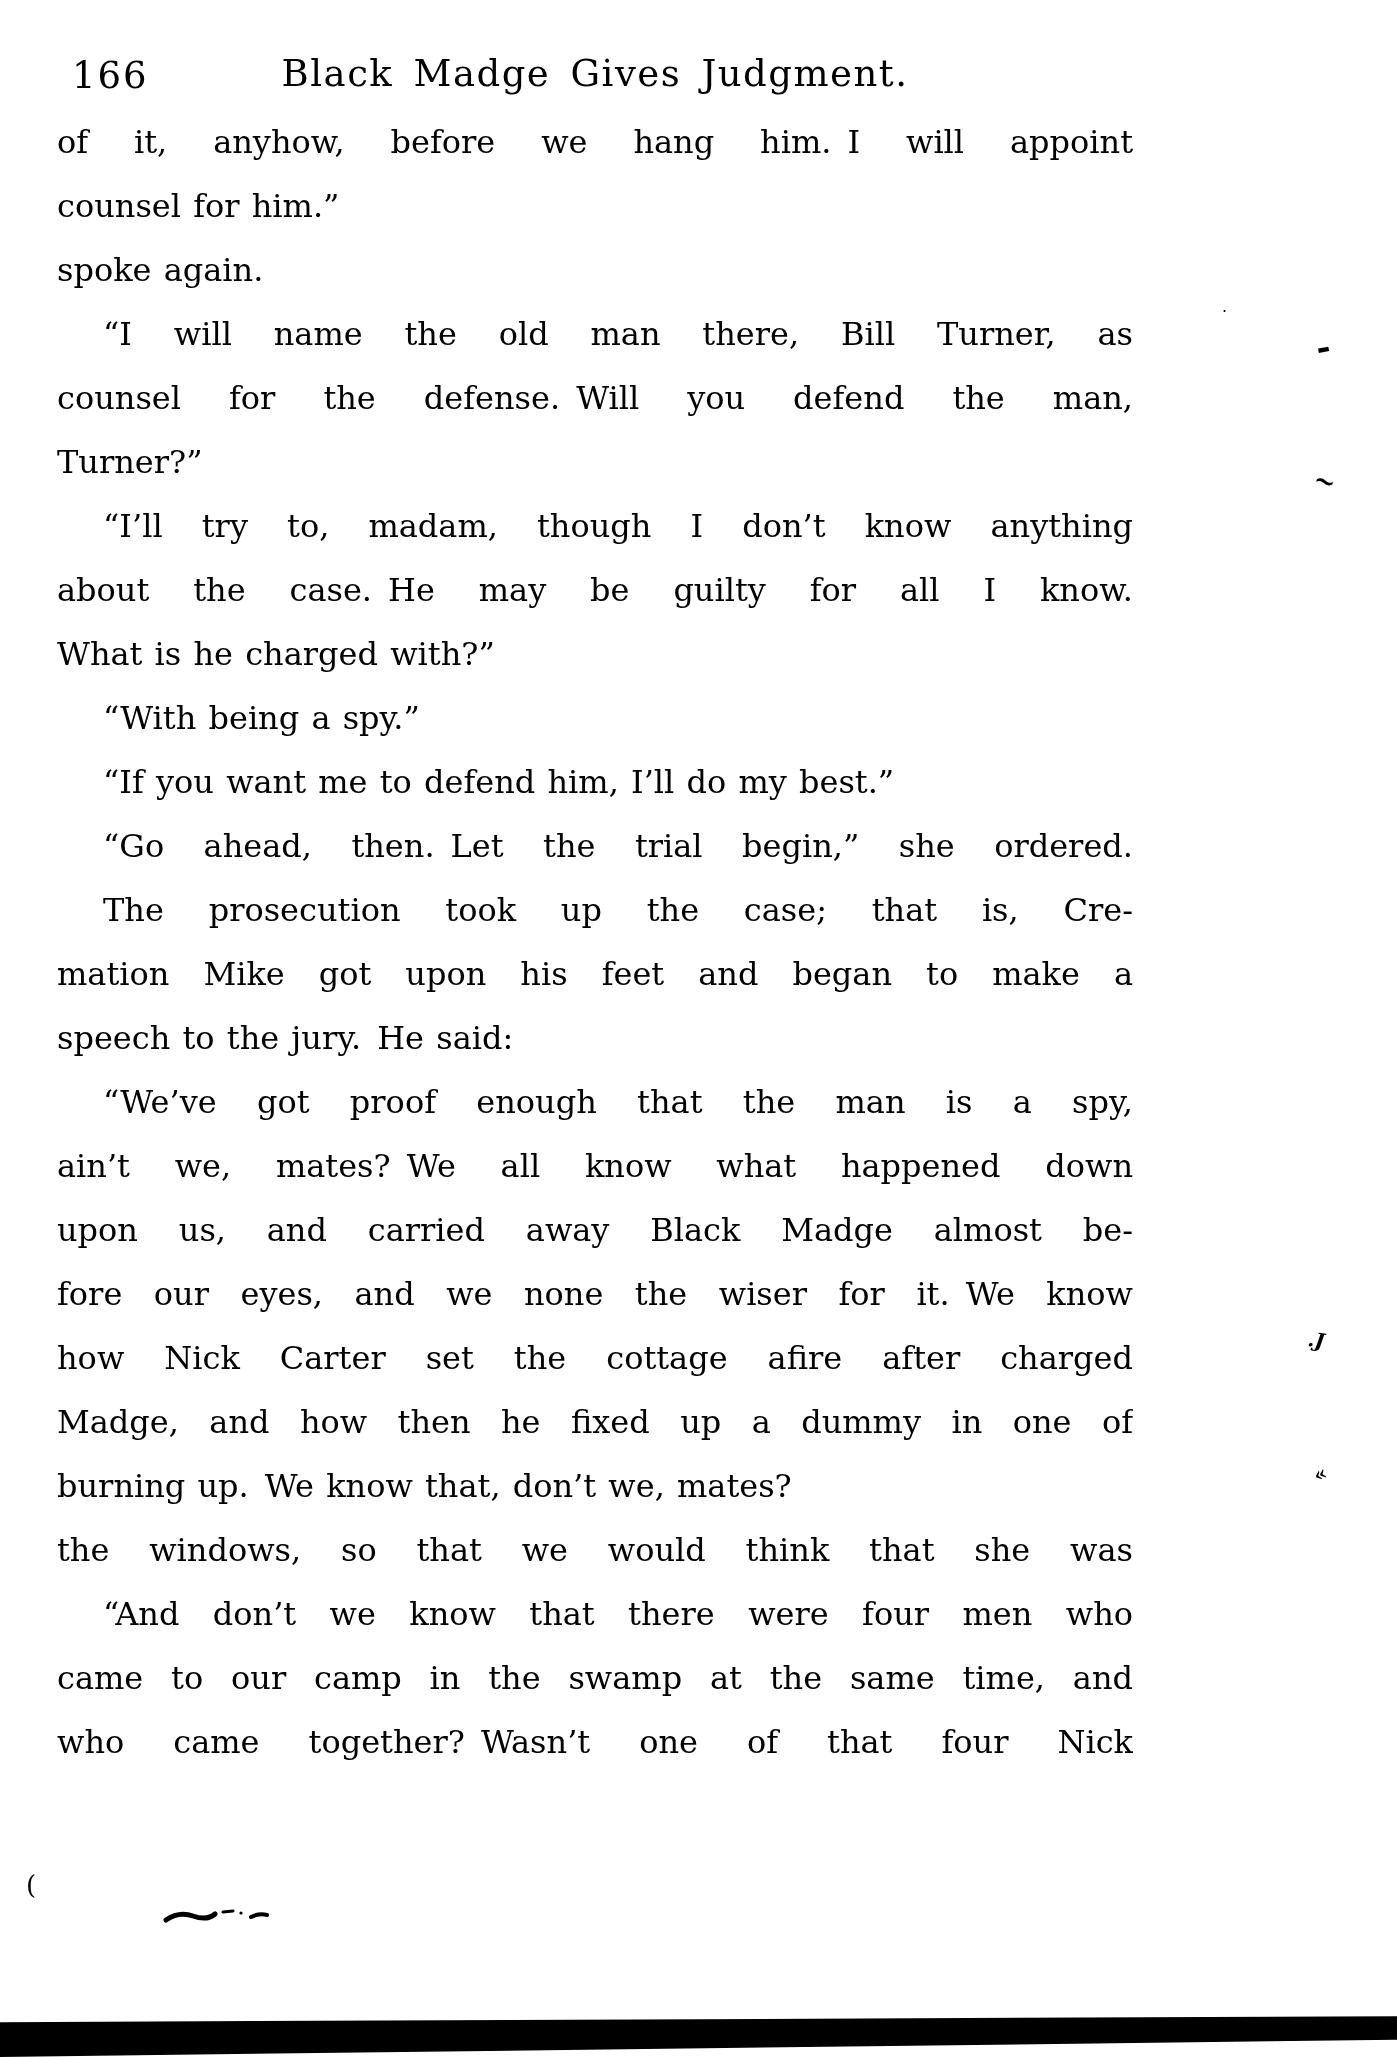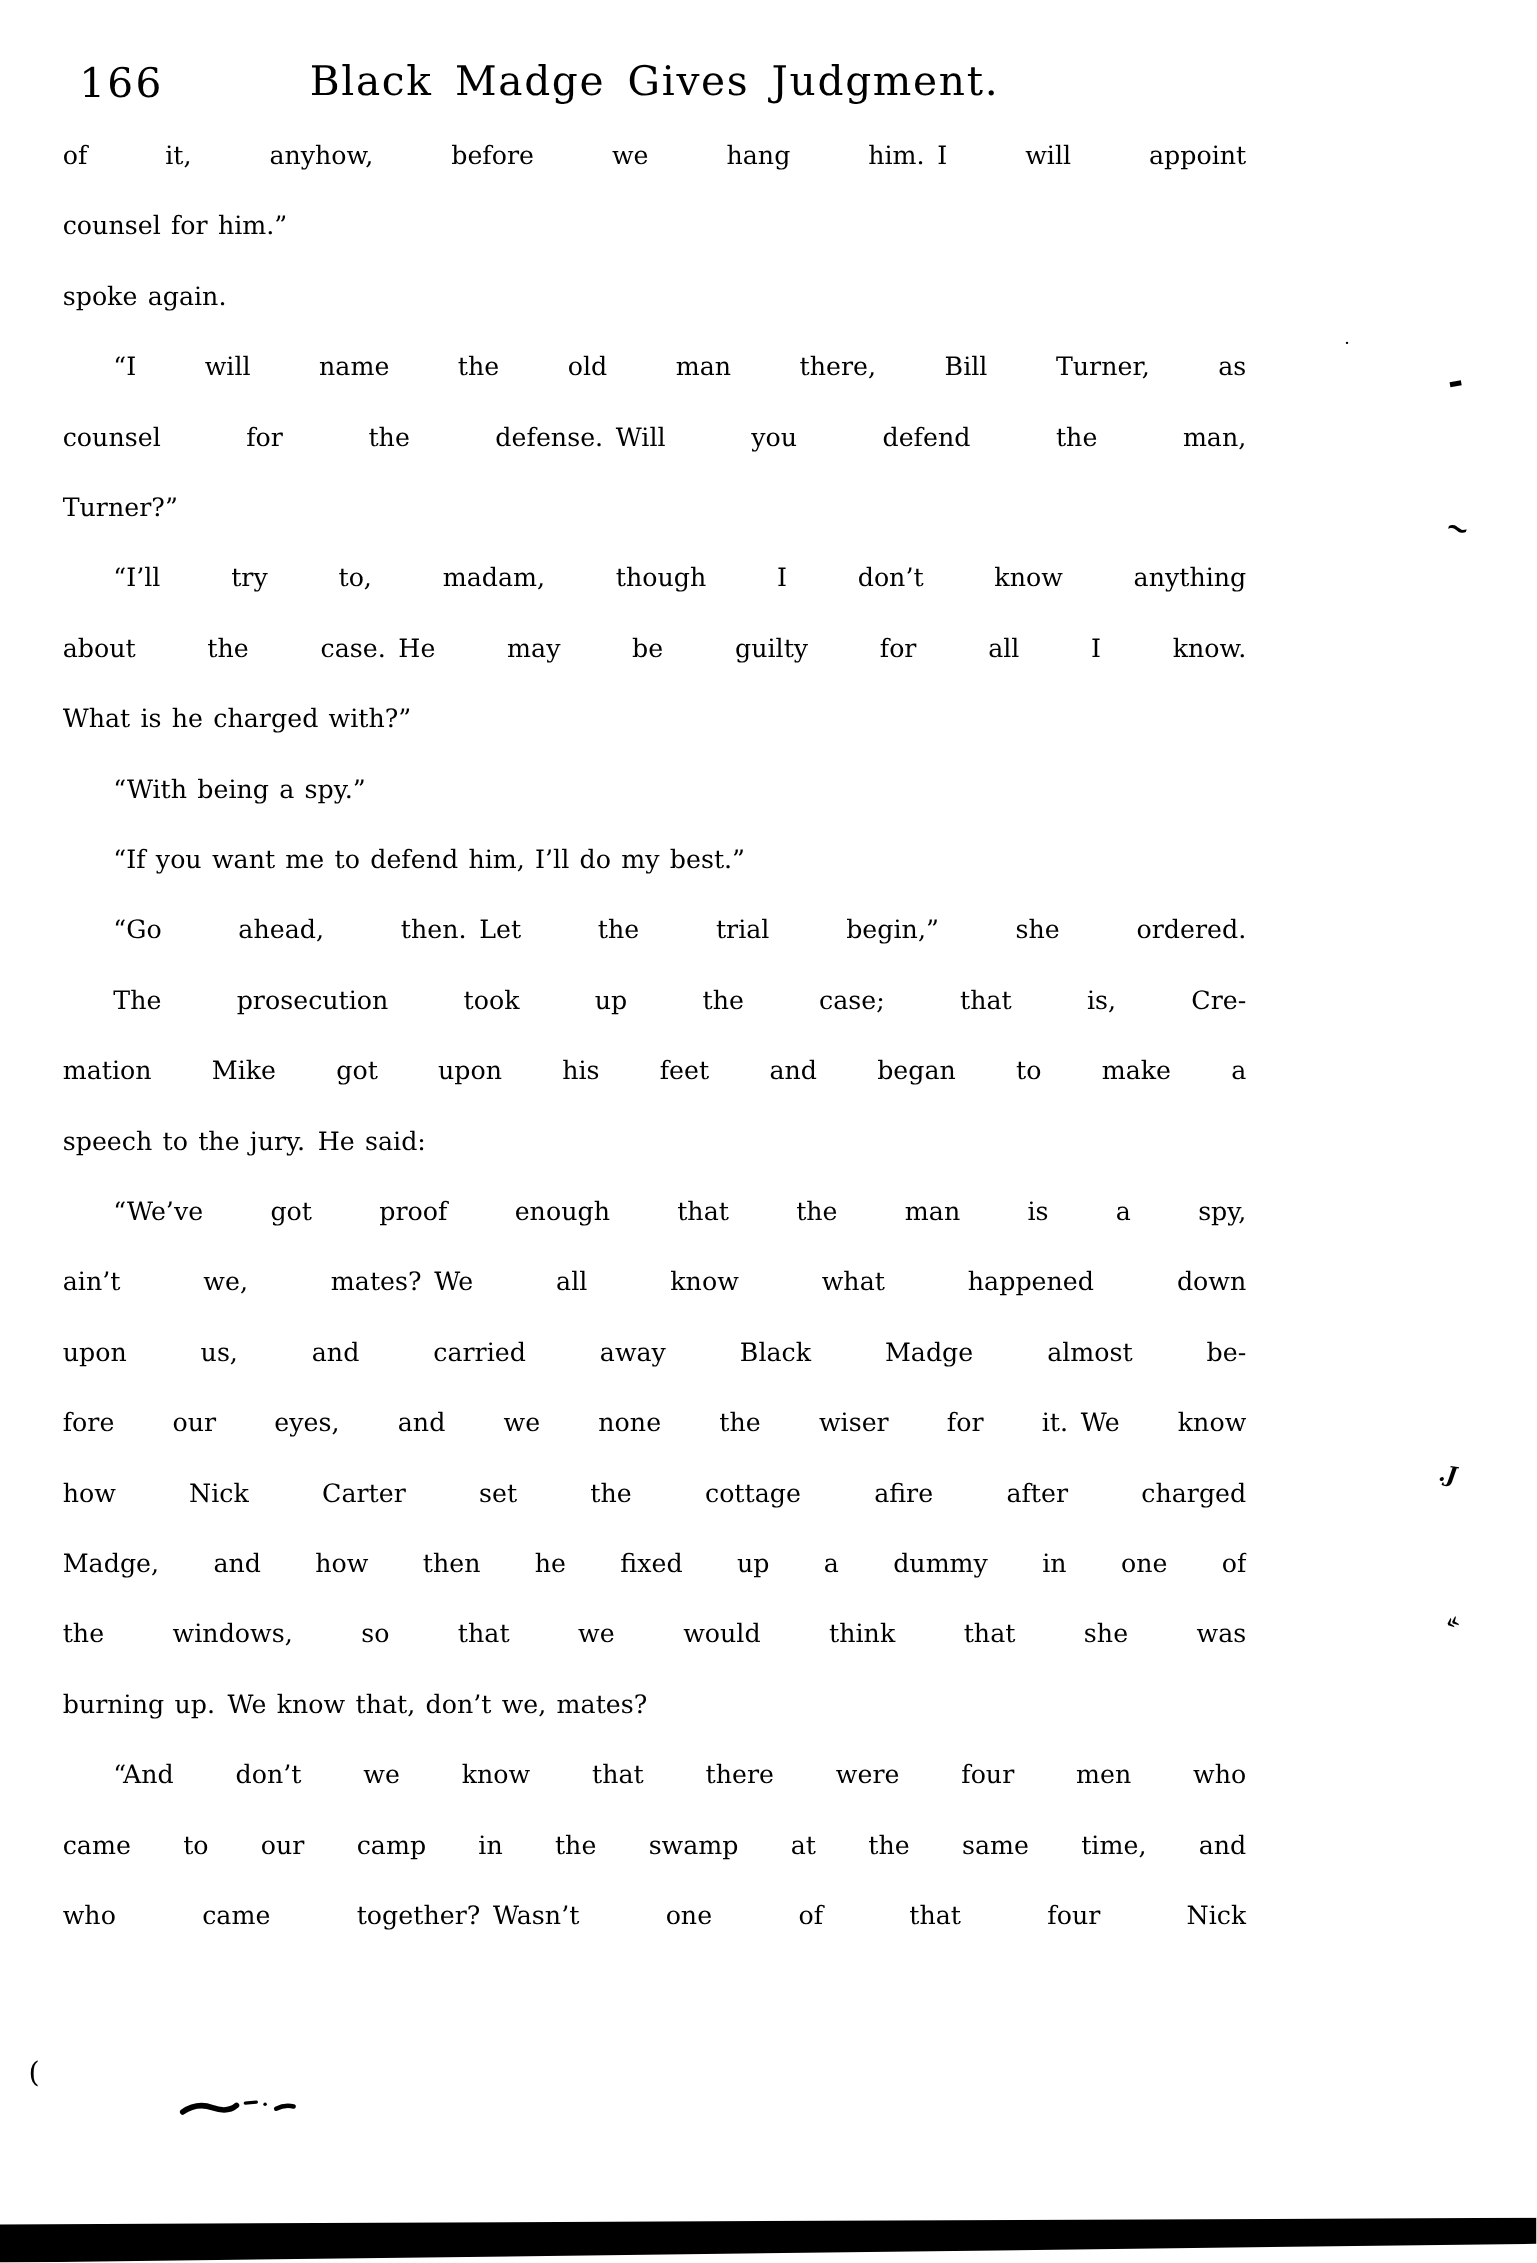--- a/index.html
+++ b/index.html
@@ -25,21 +25,21 @@
     text-align:center;
     letter-spacing:1.5px;
     word-spacing:7px;
   }
 
   .body-text {
     position:absolute; top:110px; left:57px; width:1076px;
   }
   .line {
     height:64px; line-height:64px;
-    font-size:23px;
+    font-size:32px;
     overflow:hidden;
     text-align:left;
     word-spacing:2px;
   }
   .line.j { text-align:justify; text-align-last:justify; }
   .line.i { padding-left:46px; }
 
   .mark { position:absolute; color:#000; line-height:1; display:inline-block; }
 
   .squiggle { position:absolute; left:163px; top:1903px; }
@@ -75,22 +75,22 @@
       <div class="line i j">“Go ahead, then. Let the trial begin,” she ordered.</div>
       <div class="line i j">The prosecution took up the case; that is, Cre-</div>
       <div class="line j">mation Mike got upon his feet and began to make a</div>
       <div class="line">speech to the jury. He said:</div>
       <div class="line i j">“We’ve got proof enough that the man is a spy,</div>
       <div class="line j">ain’t we, mates? We all know what happened down</div>
       <div class="line j">upon us, and carried away Black Madge almost be-</div>
       <div class="line j">fore our eyes, and we none the wiser for it. We know</div>
       <div class="line j">how Nick Carter set the cottage afire after charged</div>
       <div class="line j">Madge, and how then he fixed up a dummy in one of</div>
+      <div class="line">burning up. We know that, don’t we, mates?</div>
       <div class="line j">the windows, so that we would think that she was</div>
-      <div class="line">burning up. We know that, don’t we, mates?</div>
       <div class="line i j">“And don’t we know that there were four men who</div>
       <div class="line j">came to our camp in the swamp at the same time, and</div>
       <div class="line j">who came together? Wasn’t one of that four Nick</div>
     </div>
 
   <svg class="squiggle" width="110" height="30" viewBox="0 0 110 30">
     <path d="M3 17 Q 16 8 30 13 T 52 11" fill="none" stroke="#000" stroke-width="5" stroke-linecap="round"></path>
     <path d="M60 9 L 70 8" fill="none" stroke="#000" stroke-width="3" stroke-linecap="round"></path>
     <circle cx="78" cy="10" r="1.6" fill="#000"></circle>
     <path d="M88 14 Q 96 10 104 12" fill="none" stroke="#000" stroke-width="4" stroke-linecap="round"></path>

